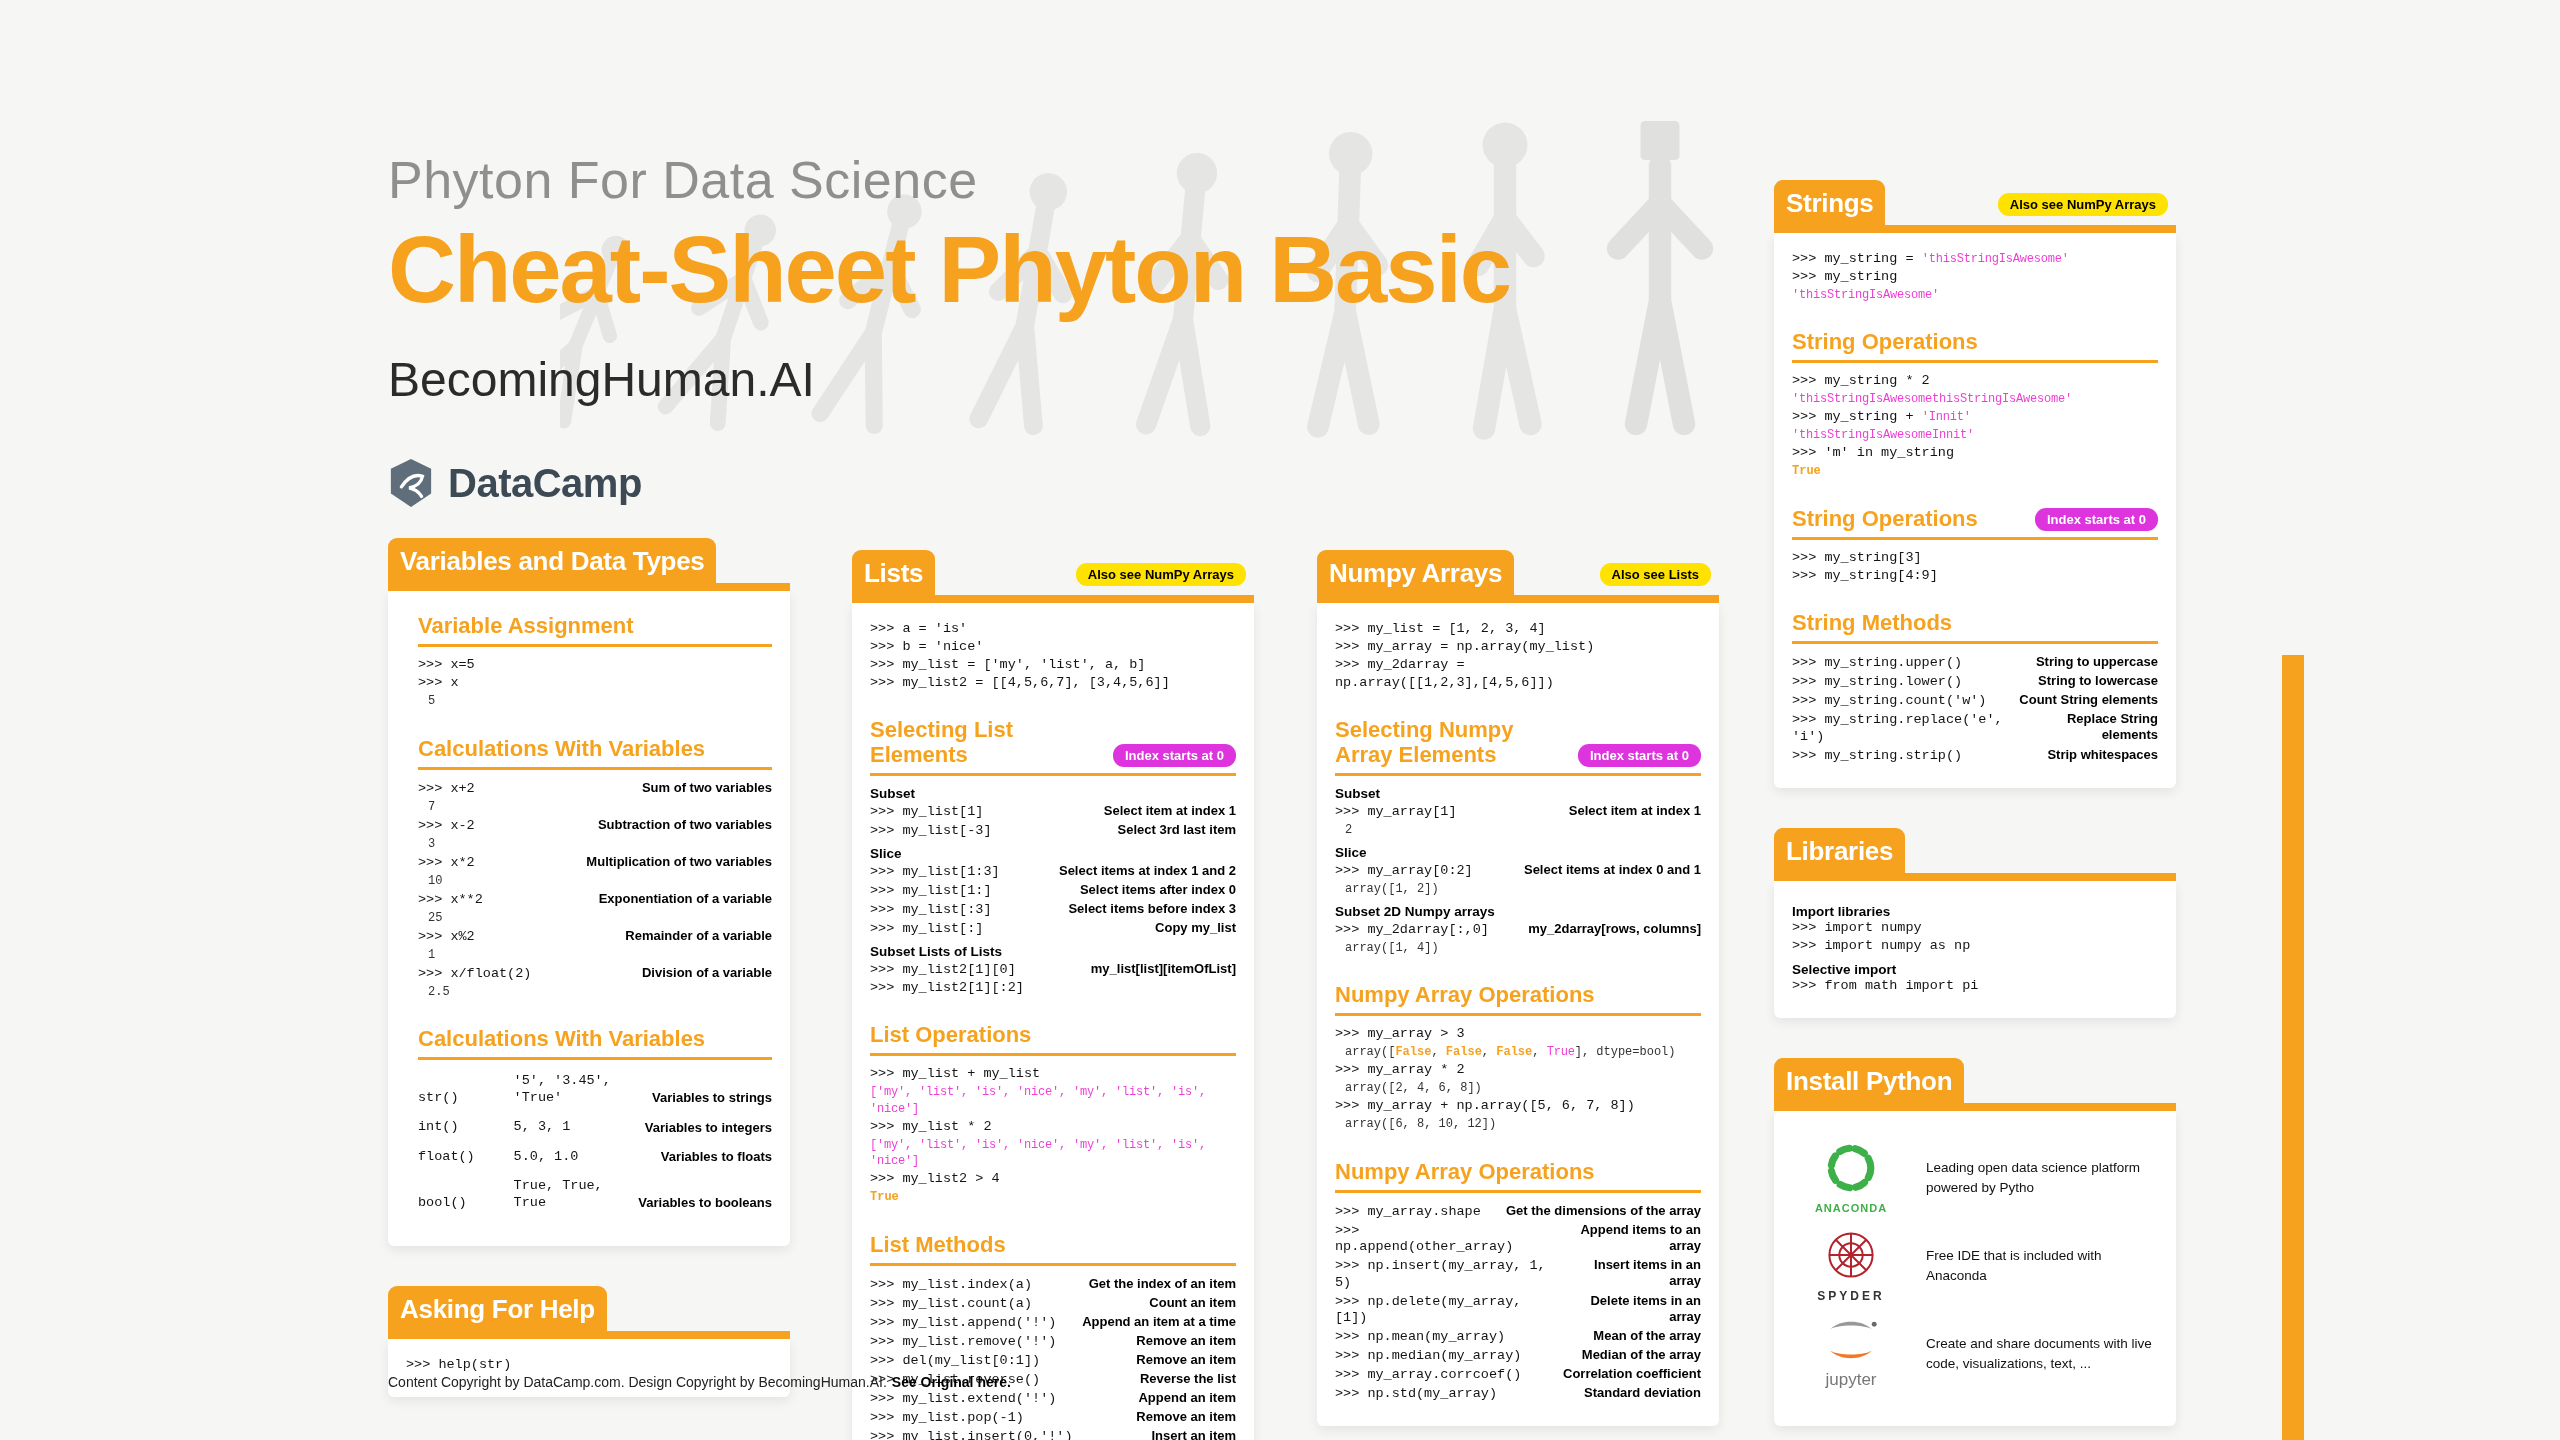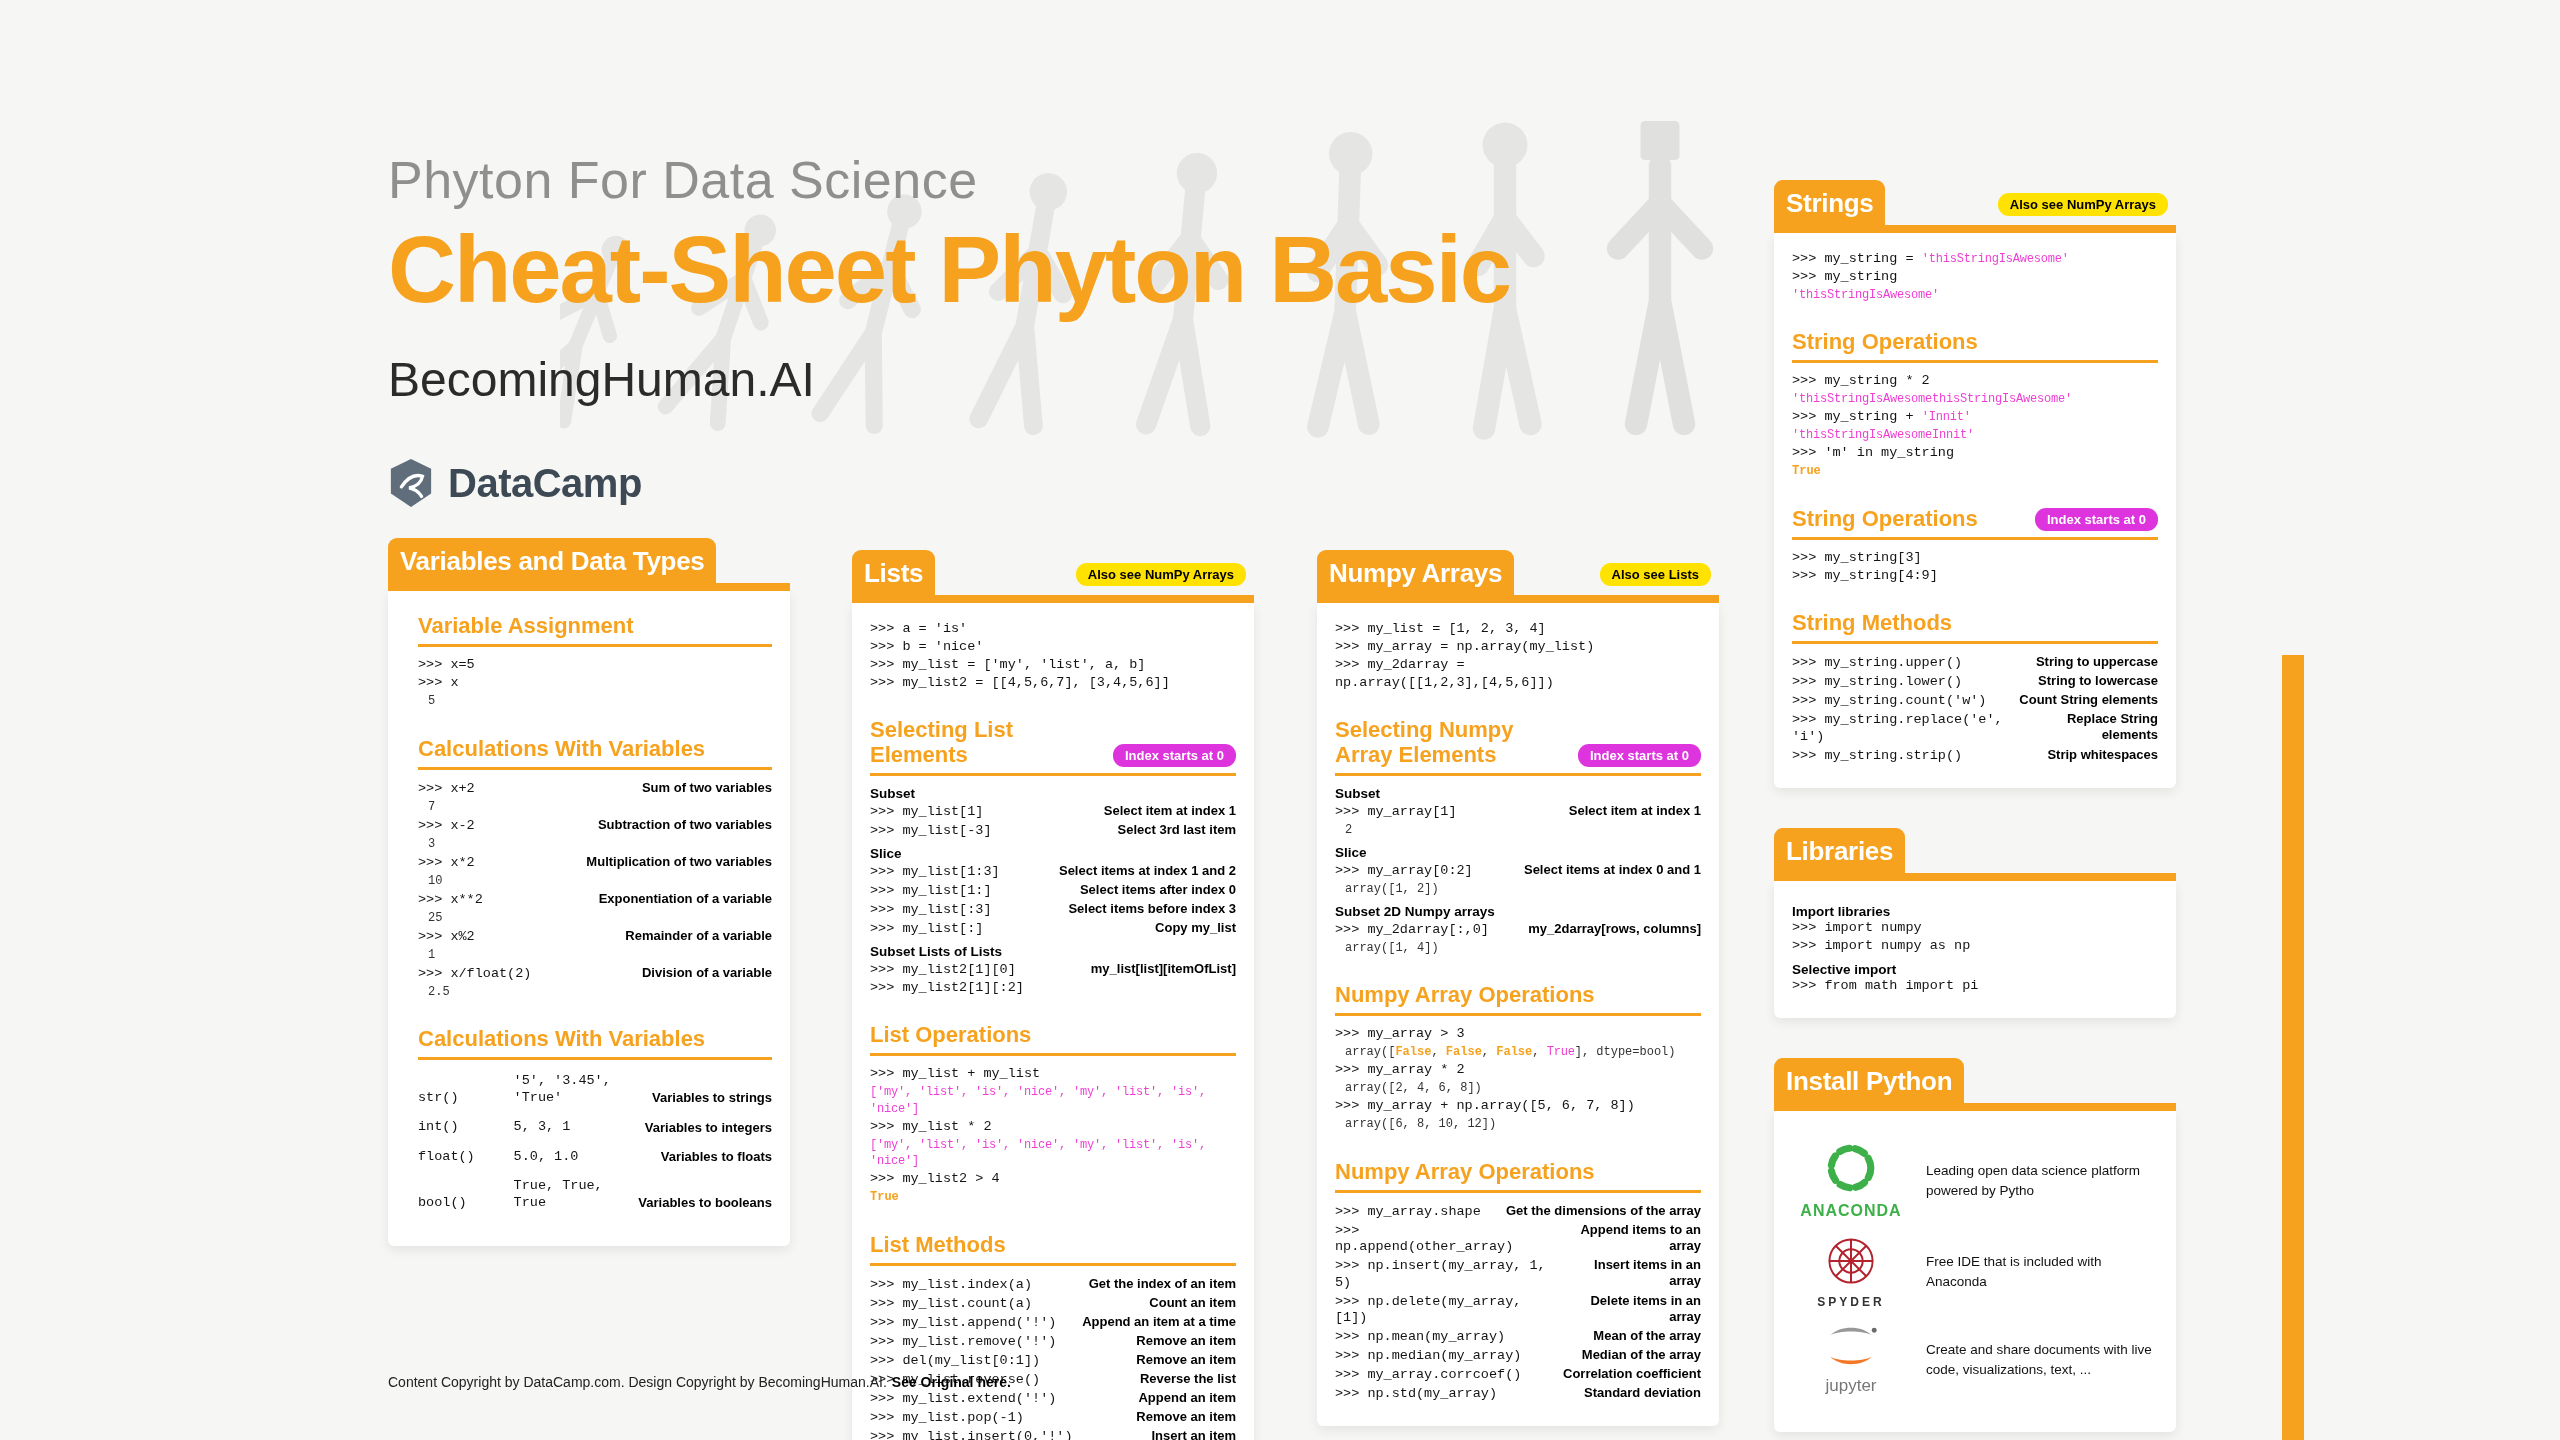--- a/index.html
+++ b/index.html
@@ -60,21 +60,21 @@
   .label { font-weight:700; font-size:13.5px; color:#000; margin-top:7px; }
   .triple { display:flex; align-items:flex-end; margin:13px 0; }
   .triple .a { width:27%; }
   .triple .b { flex:1; }
 
   
   .tool { display:flex; align-items:center; gap:16px; margin:14px 0; }
   .tool-logo-col { width:118px; text-align:center; flex:none; }
   .tool-desc { font-size:13.5px; line-height:1.45; color:#111; text-align:left; }
   .tool-name { margin-top:3px; font-weight:700; }
-  .tool-name-anaconda { color:#3EB049; font-size:16px; letter-spacing:1px; }
+  .tool-name-anaconda { color:#3EB049; font-size:11px; letter-spacing:1px; }
   .tool-name-spyder { color:#333; font-size:12px; letter-spacing:3px; }
   .tool-name-jupyter { color:#777; font-size:17px; font-weight:400; }
 
   
   .footer { position:absolute; left:388px; top:1374px; font-size:14px; color:#222; z-index:2; }
   .footer-link { font-weight:700; color:#000; text-decoration:none; margin-left:5px; cursor:pointer; }
   .accent-bar { position:absolute; left:2282px; top:655px; width:22px; height:785px;
                 background:var(--orange); z-index:1; }
 </style>
 </head>
@@ -193,20 +193,28 @@
           <span class="code b">5.0, 1.0</span>
           <span class="desc">Variables to floats</span>
         </div>
         <div class="row triple">
           <span class="code a">bool()</span>
           <span class="code b">True, True, True</span>
           <span class="desc">Variables to booleans</span>
         </div>
       </div>
   </section>
+  <section class="card" data-card="help">
+    <div class="tabrow">
+      <span class="tab">Asking For Help</span>
+    </div>
+    <div class="card-body">
+        <div class="row code">&gt;&gt;&gt; help(str)</div>
+      </div>
+  </section>
 </div>
 
 <div class="col" style="left:852px; top:550px;">
   <section class="card" data-card="lists">
     <div class="tabrow">
       <span class="tab">Lists</span>
       <span class="badge badge-yellow">Also see NumPy Arrays</span>
     </div>
     <div class="card-body">
         <div class="row code">&gt;&gt;&gt; a = 'is'</div>

